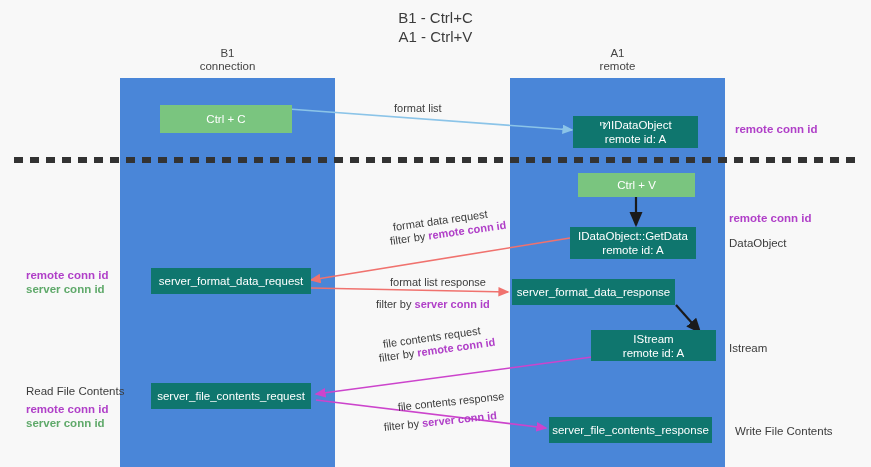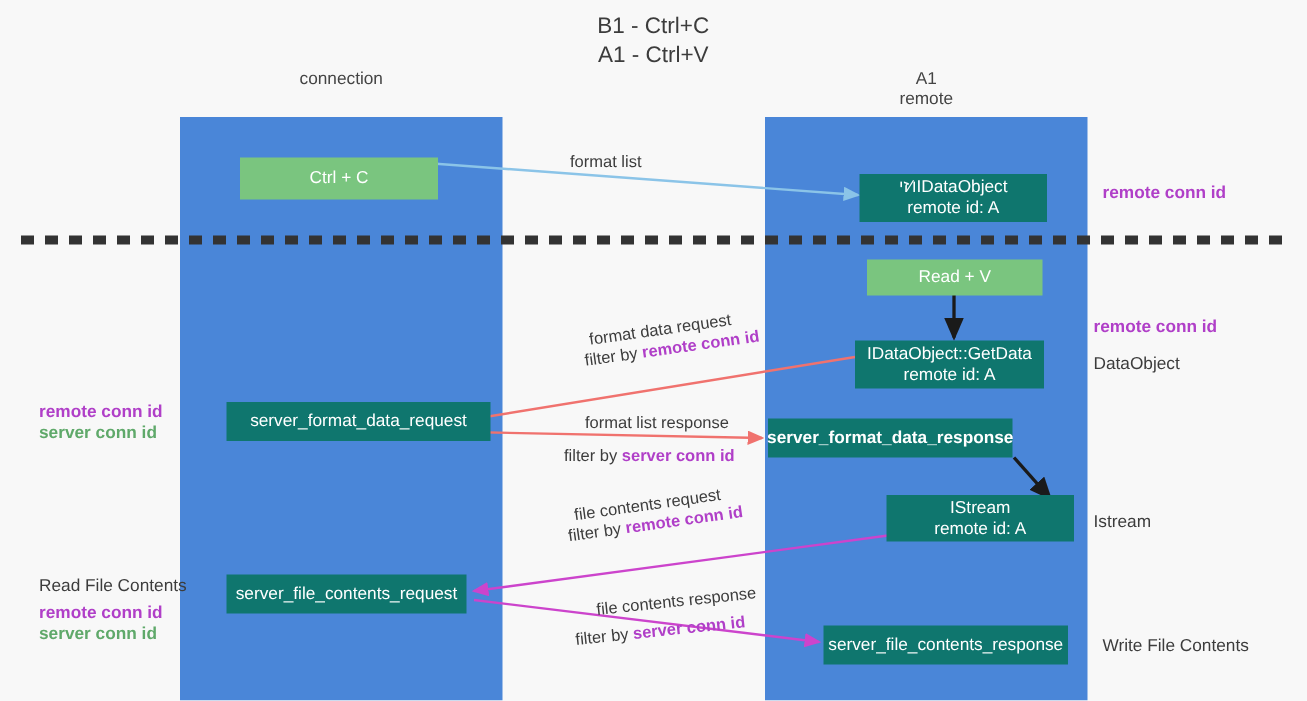--- a/index.html
+++ b/index.html
@@ -119,20 +119,21 @@
 
   <div class="lane" id="lane-b1"></div>
   <div class="lane" id="lane-a1"></div>
 
   <div id="title">
     <span class="tline">B1 - Ctrl+C</span>
     <span class="tline">A1 - Ctrl+V</span>
   </div>
 
   <div class="col-head" id="head-b1">
+    <span class="hline">B1</span>
     <span class="hline">connection</span>
   </div>
   <div class="col-head" id="head-a1">
     <span class="hline">A1</span>
     <span class="hline">remote</span>
   </div>
 
   <svg id="edges" viewBox="0 0 871 467">
     <defs>
       <marker id="ah-blue" markerWidth="7" markerHeight="7" refX="6" refY="3" orient="auto">
@@ -169,50 +170,50 @@
   <div class="node green" style="left:160px; top:105px; width:132px; height:28px;">
     <span class="nline">Ctrl + C</span>
   </div>
 
   <div class="node orange" style="left:573px; top:116px; width:125px; height:32px;">
     <span class="nline">ו⁄זיIDataObject</span>
     <span class="nline">remote id: A</span>
   </div>
 
   <div class="node green" style="left:578px; top:173px; width:117px; height:24px;">
-    <span class="nline">Read + V</span>
+    <span class="nline">Ctrl + V</span>
   </div>
 
   <div class="node orange" style="left:570px; top:227px; width:126px; height:32px;">
     <span class="nline">IDataObject::GetData</span>
     <span class="nline">remote id: A</span>
   </div>
 
-  <div class="node orange" style="left:151px; top:268px; width:176px; height:26px;justify-content:center;">
+  <div class="node orange" style="left:151px; top:268px; width:160px; height:26px;justify-content:center;">
     <span class="nline">server_format_data_request</span>
   </div>
 
-  <div class="node orange" style="left:512px; top:279px; width:163px; height:26px;font-weight:bold;">
+  <div class="node orange" style="left:512px; top:279px; width:163px; height:26px;">
     <span class="nline">server_format_data_response</span>
   </div>
 
   <div class="node orange" style="left:591px; top:330px; width:125px; height:31px;">
     <span class="nline">IStream</span>
     <span class="nline">remote id: A</span>
   </div>
 
   <div class="node orange" style="left:151px; top:383px; width:160px; height:26px;">
     <span class="nline">server_file_contents_request</span>
   </div>
 
   <div class="node orange" style="left:549px; top:417px; width:163px; height:26px;">
     <span class="nline">server_file_contents_response</span>
   </div>
 
-  <div class="edge-label" style="left:380px; top:101px;">format list</div>
+  <div class="edge-label" style="left:394px; top:101px;">format list</div>
 
   <div class="edge-label" style="left:392px; top:220px; transform:rotate(-8deg); transform-origin:left top;">format data request</div>
 
   <div class="edge-label" style="left:389px; top:234px; transform:rotate(-8deg); transform-origin:left top;">
     <span>filter by </span><span class="hi-purple">remote conn id</span>
   </div>
 
   <div class="edge-label" style="left:390px; top:275px;">format list response</div>
 
   <div class="edge-label" style="left:376px; top:297px;">

